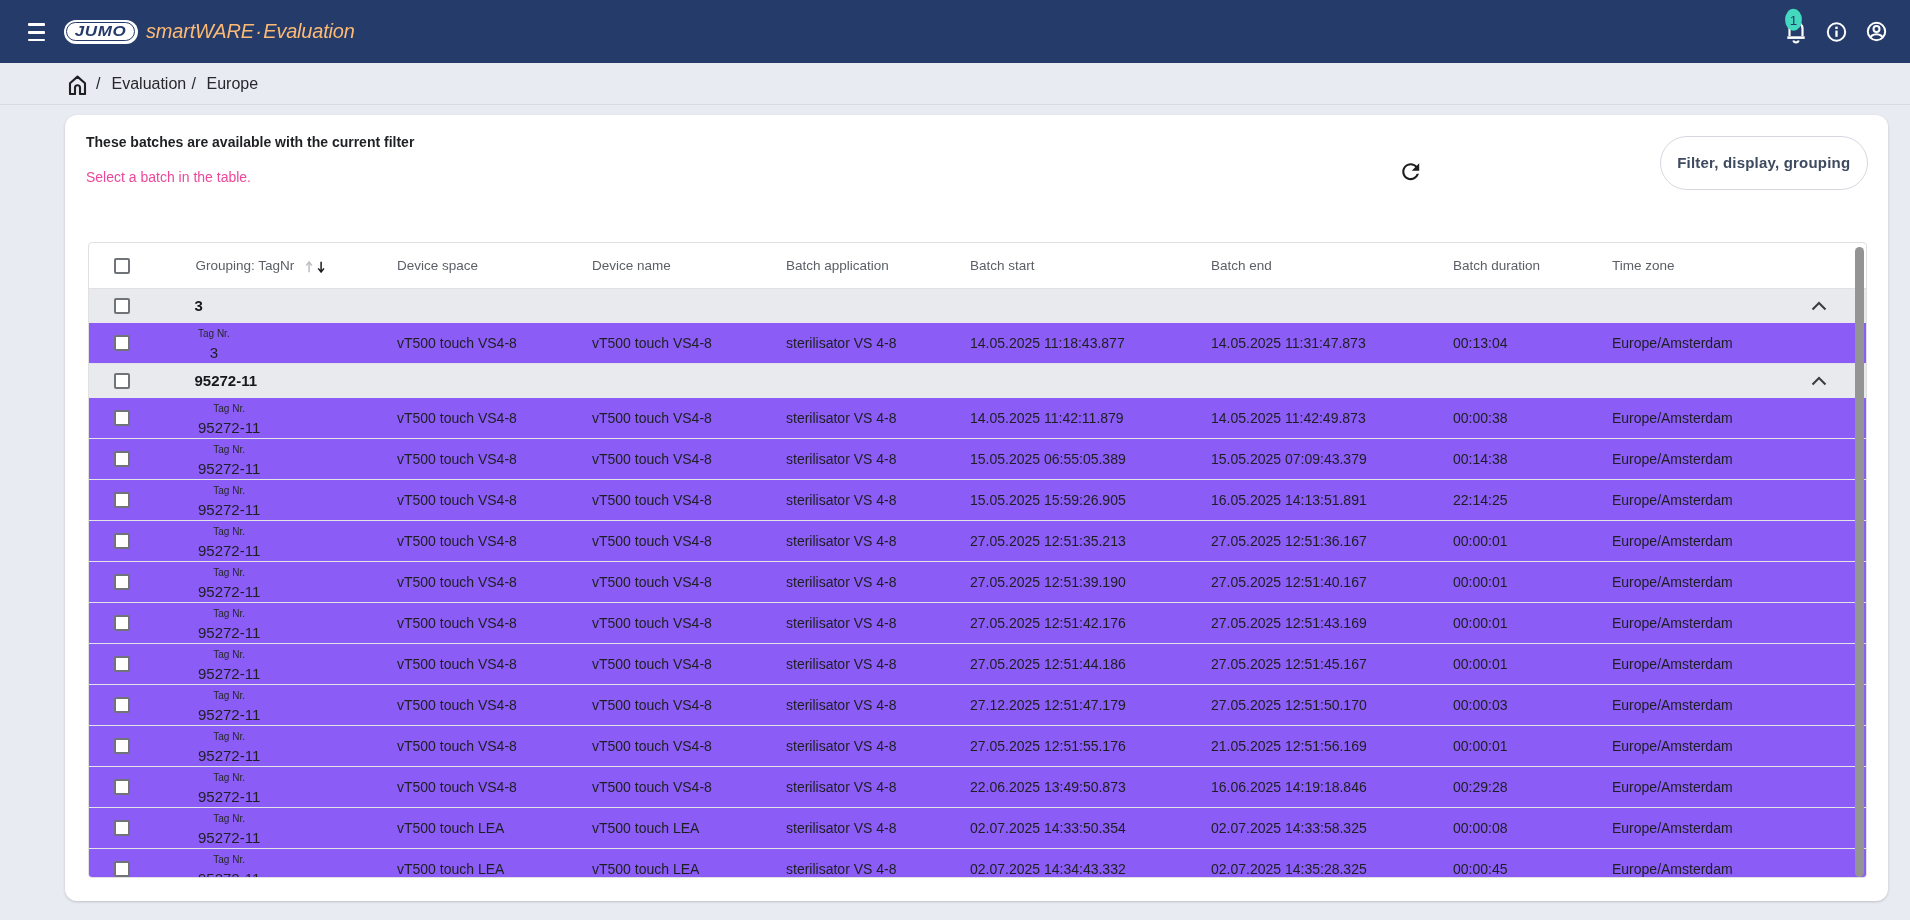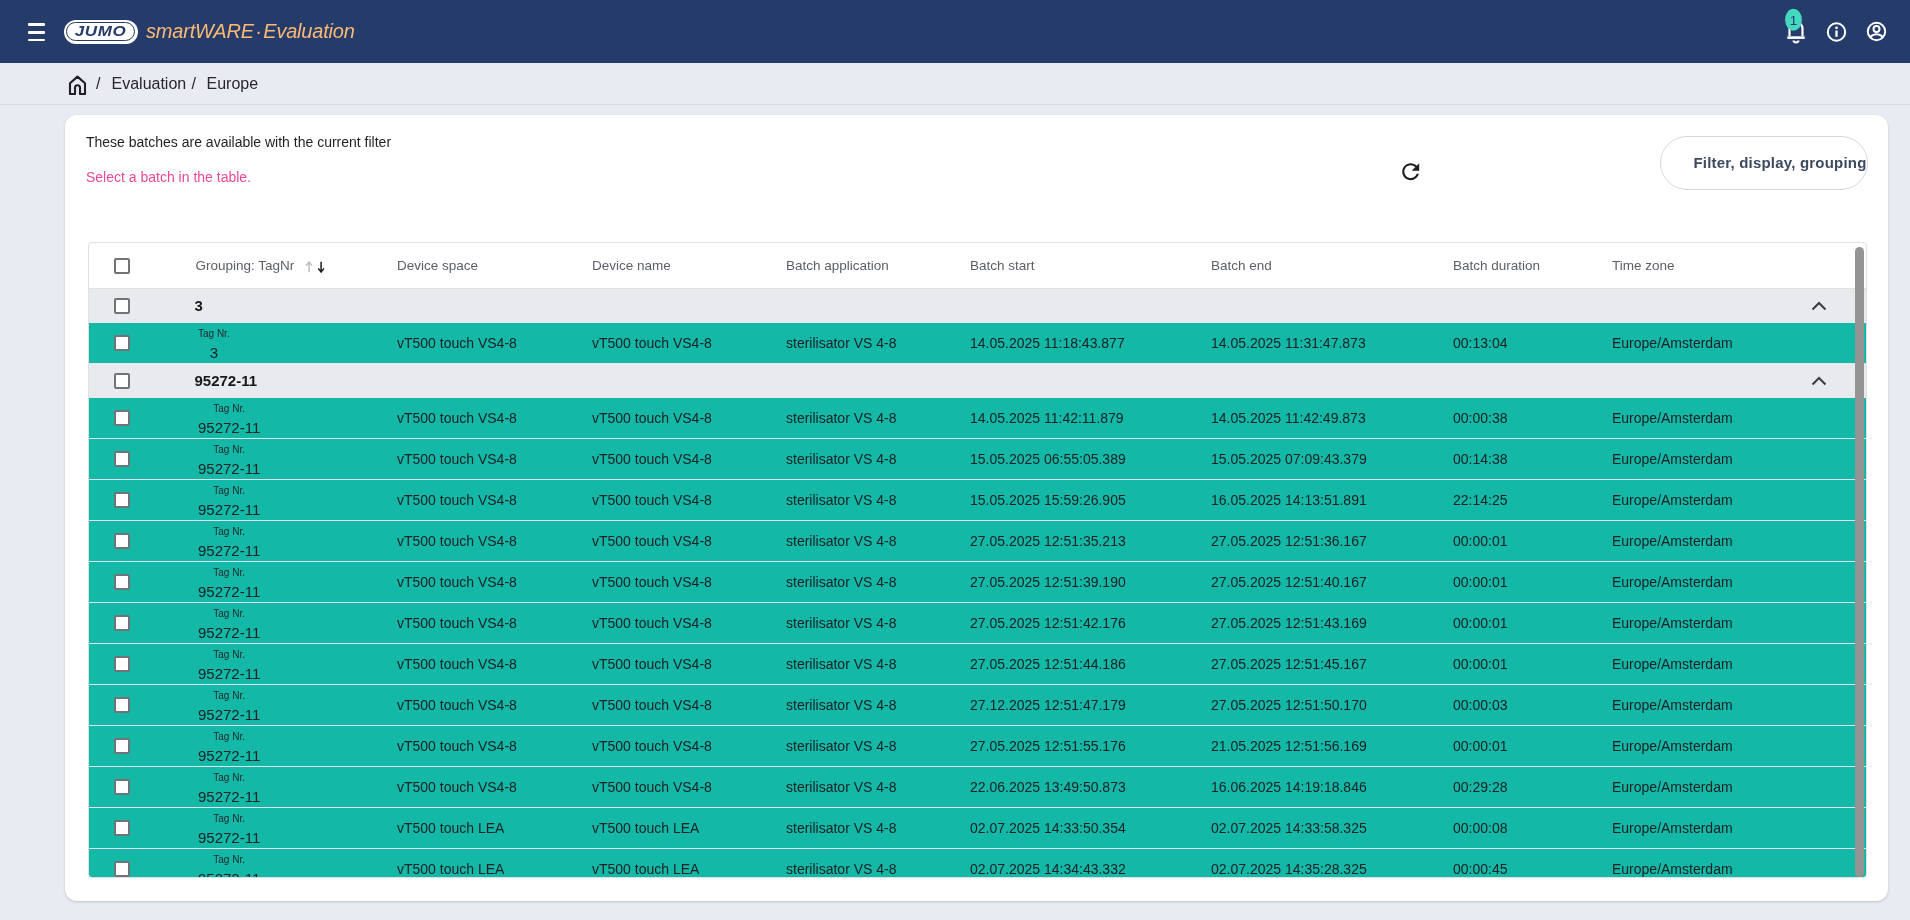--- a/index.html
+++ b/index.html
@@ -13,34 +13,34 @@
 .logo .jt{position:absolute;left:0;right:0;top:2.6px;text-align:center;font-size:17px;font-weight:bold;
  letter-spacing:0.6px;color:#253b69;font-style:italic;transform:scaleY(0.88);}
 .apptitle{position:absolute;left:146px;top:20px;color:#fdba74;font-size:20px;font-style:italic;letter-spacing:-0.2px;}
 .topicons{position:absolute;right:0;top:0;height:63px;}
 
 .crumbbar{position:absolute;left:0;top:63px;width:1910px;height:42px;background:#e9ebf2;border-bottom:1px solid #d9dbe1;}
 .crumbbar .txt{position:absolute;top:0;height:42px;line-height:42px;font-size:16px;color:#26282c;}
 
 .card{position:absolute;left:65px;top:114.5px;width:1823px;height:786.5px;background:#fff;border-radius:12px;
  box-shadow:0 1px 3px rgba(60,64,67,.15),0 1px 2px rgba(60,64,67,.1);}
-.cardtitle{position:absolute;left:21px;top:19.5px;font-size:14px;font-weight:normal;color:#1e2023;}
+.cardtitle{position:absolute;left:21px;top:19.5px;font-size:14px;font-weight:bold;color:#1e2023;}
 .cardsub{position:absolute;left:21px;top:54px;font-size:14px;color:#ec4899;}
 .pill{position:absolute;top:21px;height:54px;border:1px solid #d5d8e0;border-radius:27px;background:#fff;text-align:center;}
 .pill .l1{display:block;font-size:15px;font-weight:bold;color:#3e4a5f;letter-spacing:0.2px;}
 .pill .l2{display:block;font-size:13px;color:#8d929c;letter-spacing:0.2px;}
 
 .twrap{position:absolute;left:87.5px;top:242px;width:1779.5px;height:636px;background:#fff;
  border:1px solid #e0e0e0;border-radius:4px;overflow:hidden;}
 .hrow{position:relative;height:46px;border-bottom:1px solid #e0e0e0;}
 .hrow .hc{position:absolute;top:0;height:45px;line-height:45px;font-size:13.5px;font-weight:normal;color:#5c6066;white-space:nowrap;}
 .gr{position:relative;height:34px;background:#e9eaee;}
 .gr .gt{position:absolute;left:106px;top:0;height:34px;line-height:34px;font-size:15px;font-weight:bold;color:#17181a;}
 .gr .chev{position:absolute;left:1722px;top:12px;}
-.dr{position:relative;height:41px;border-bottom:1px solid #e2e4e8;background:#14b8a6;}
+.dr{position:relative;height:41px;border-bottom:1px solid #e2e4e8;background:#8b5cf6;}
 .dr:last-child{border-bottom:none;}
 .cc{position:absolute;top:0;height:40px;line-height:40px;font-size:14px;color:#1d1f23;white-space:nowrap;}
 .tag{position:absolute;left:109.5px;top:3.5px;display:inline-block;text-align:center;}
 .tl{display:block;font-size:10px;line-height:13px;color:#26282c;}
 .tv{display:block;font-size:15px;line-height:18px;margin-top:4px;color:#1d1f23;}
 .c2{left:308.5px;}.c3{left:503.5px;}.c4{left:697.5px;text-align:center;}.c5{left:881.5px;}
 .c6{left:1122.5px;}.c7{left:1364.5px;}.c8{left:1523.5px;}
 .cb{position:absolute;left:25.5px;top:50%;margin-top:-8px;width:16px;height:16px;border:2px solid #707377;border-radius:2px;background:#fff;}
 .gr .cb,.hrow .cb{top:50%;}
 .thumb{position:absolute;left:1766.5px;top:3.5px;width:9px;height:630px;background:#949494;border-radius:4.5px;}
@@ -92,21 +92,21 @@
  <span class="txt" style="left:191.5px;">/</span>
  <span class="txt" style="left:206.5px;">Europe</span>
 </div>
 <div class="card">
  <div class="cardtitle">These batches are available with the current filter</div>
  <div class="cardsub">Select a batch in the table.</div>
  <svg style="position:absolute;left:1333px;top:44.5px" width="27" height="27" viewBox="0 0 27 27">
   <path transform="scale(1.06)" d="M17.65,6.35C16.2,4.9 14.21,4 12,4c-4.42,0 -7.99,3.58 -7.99,8s3.57,8 7.99,8c3.73,0 6.84,-2.55 7.73,-6h-2.08c-0.82,2.33 -3.04,4 -5.65,4 -3.31,0 -6,-2.69 -6,-6s2.69,-6 6,-6c1.66,0 3.14,0.69 4.22,1.78L13,11h7V4L17.65,6.35z" fill="#1d1d1d"></path>
  </svg>
  <div class="pill" style="left:1595px;width:207.5px;">
-  <span class="l1" style="line-height:52px;text-align:right;">Filter, display, grouping</span>
+  <span class="l1" style="line-height:52px;">Filter, display, grouping</span>
  </div>
  <div class="twrap" style="left:22.5px;top:127.5px;">
   <div class="hrow">
    <span class="cb"></span>
    <span class="hc" style="left:107px;">Grouping: TagNr</span>
         <svg style="position:absolute;left:216.5px;top:17.5px" width="26" height="12" viewBox="0 0 26 12">
           <g fill="none" stroke-linejoin="miter">
             <path d="M4.1 11.3 V1.8 M1.2 4.6 L4.1 1.0 L7.0 4.6" stroke="#bcbec2" stroke-width="1.5"></path>
             <path d="M16.1 0.7 V10.2 M13.2 7.4 L16.1 11.0 L19.0 7.4" stroke="#1b1c1e" stroke-width="1.5"></path>
           </g>

